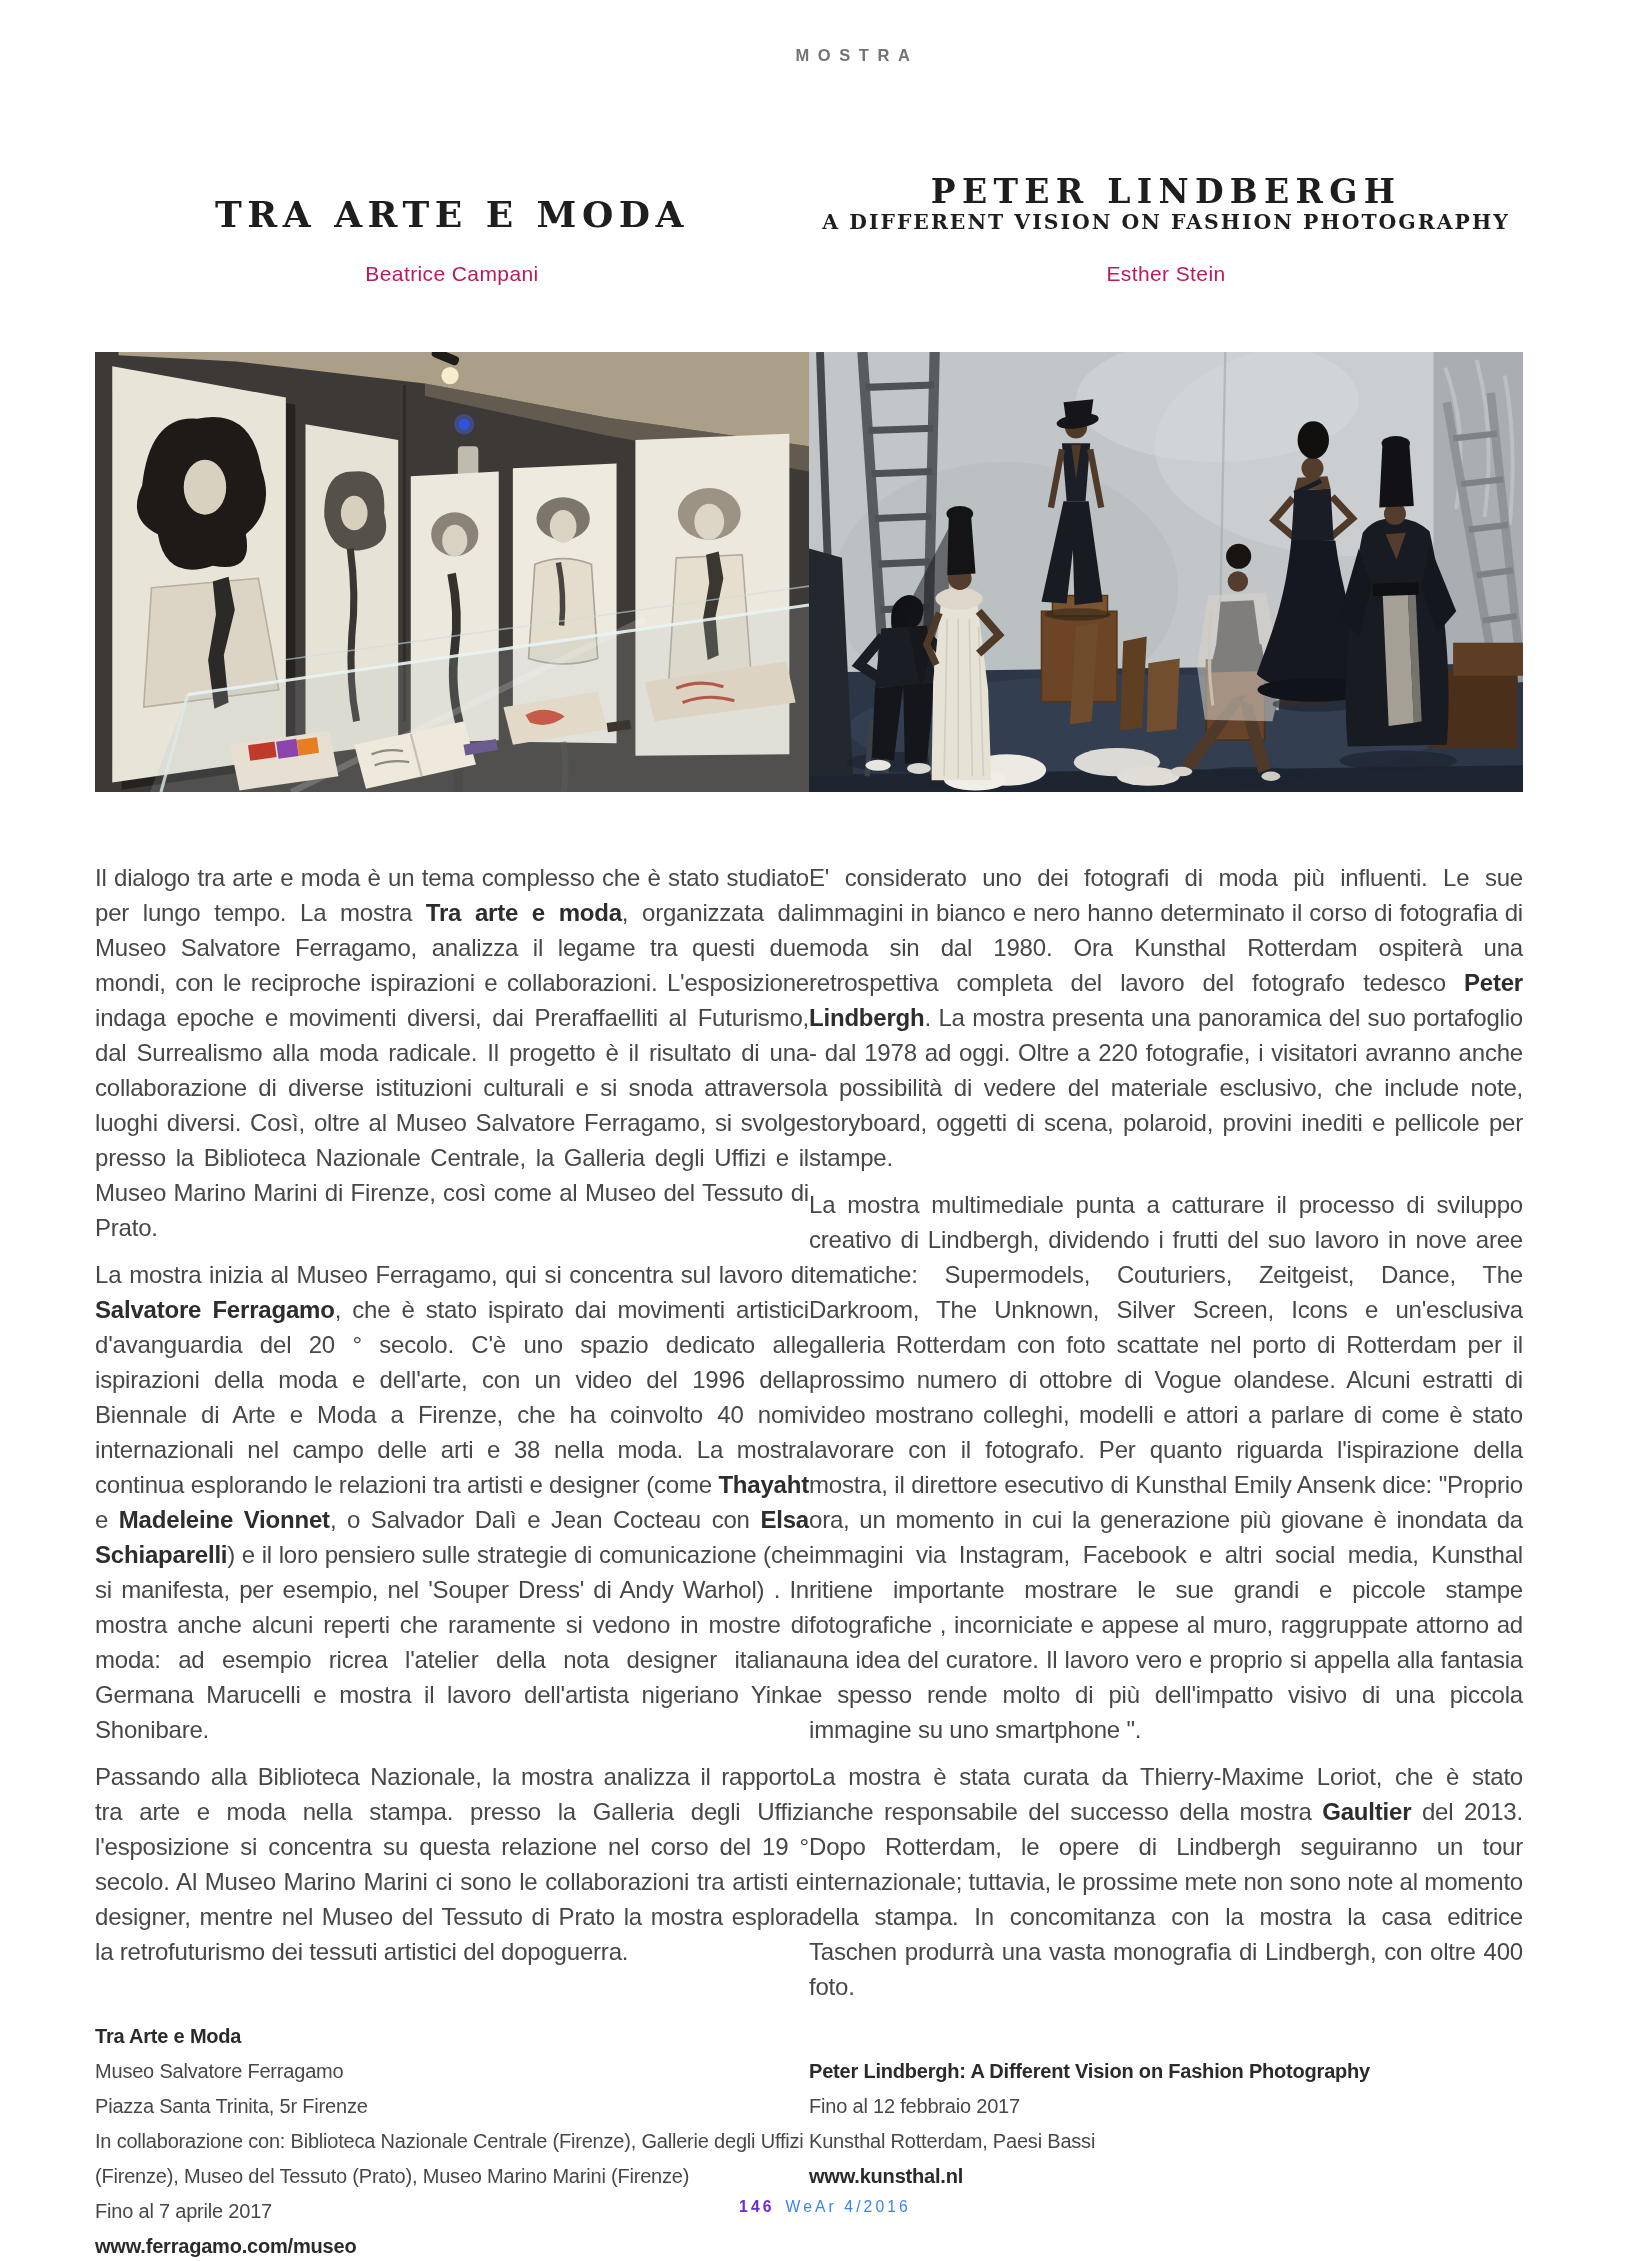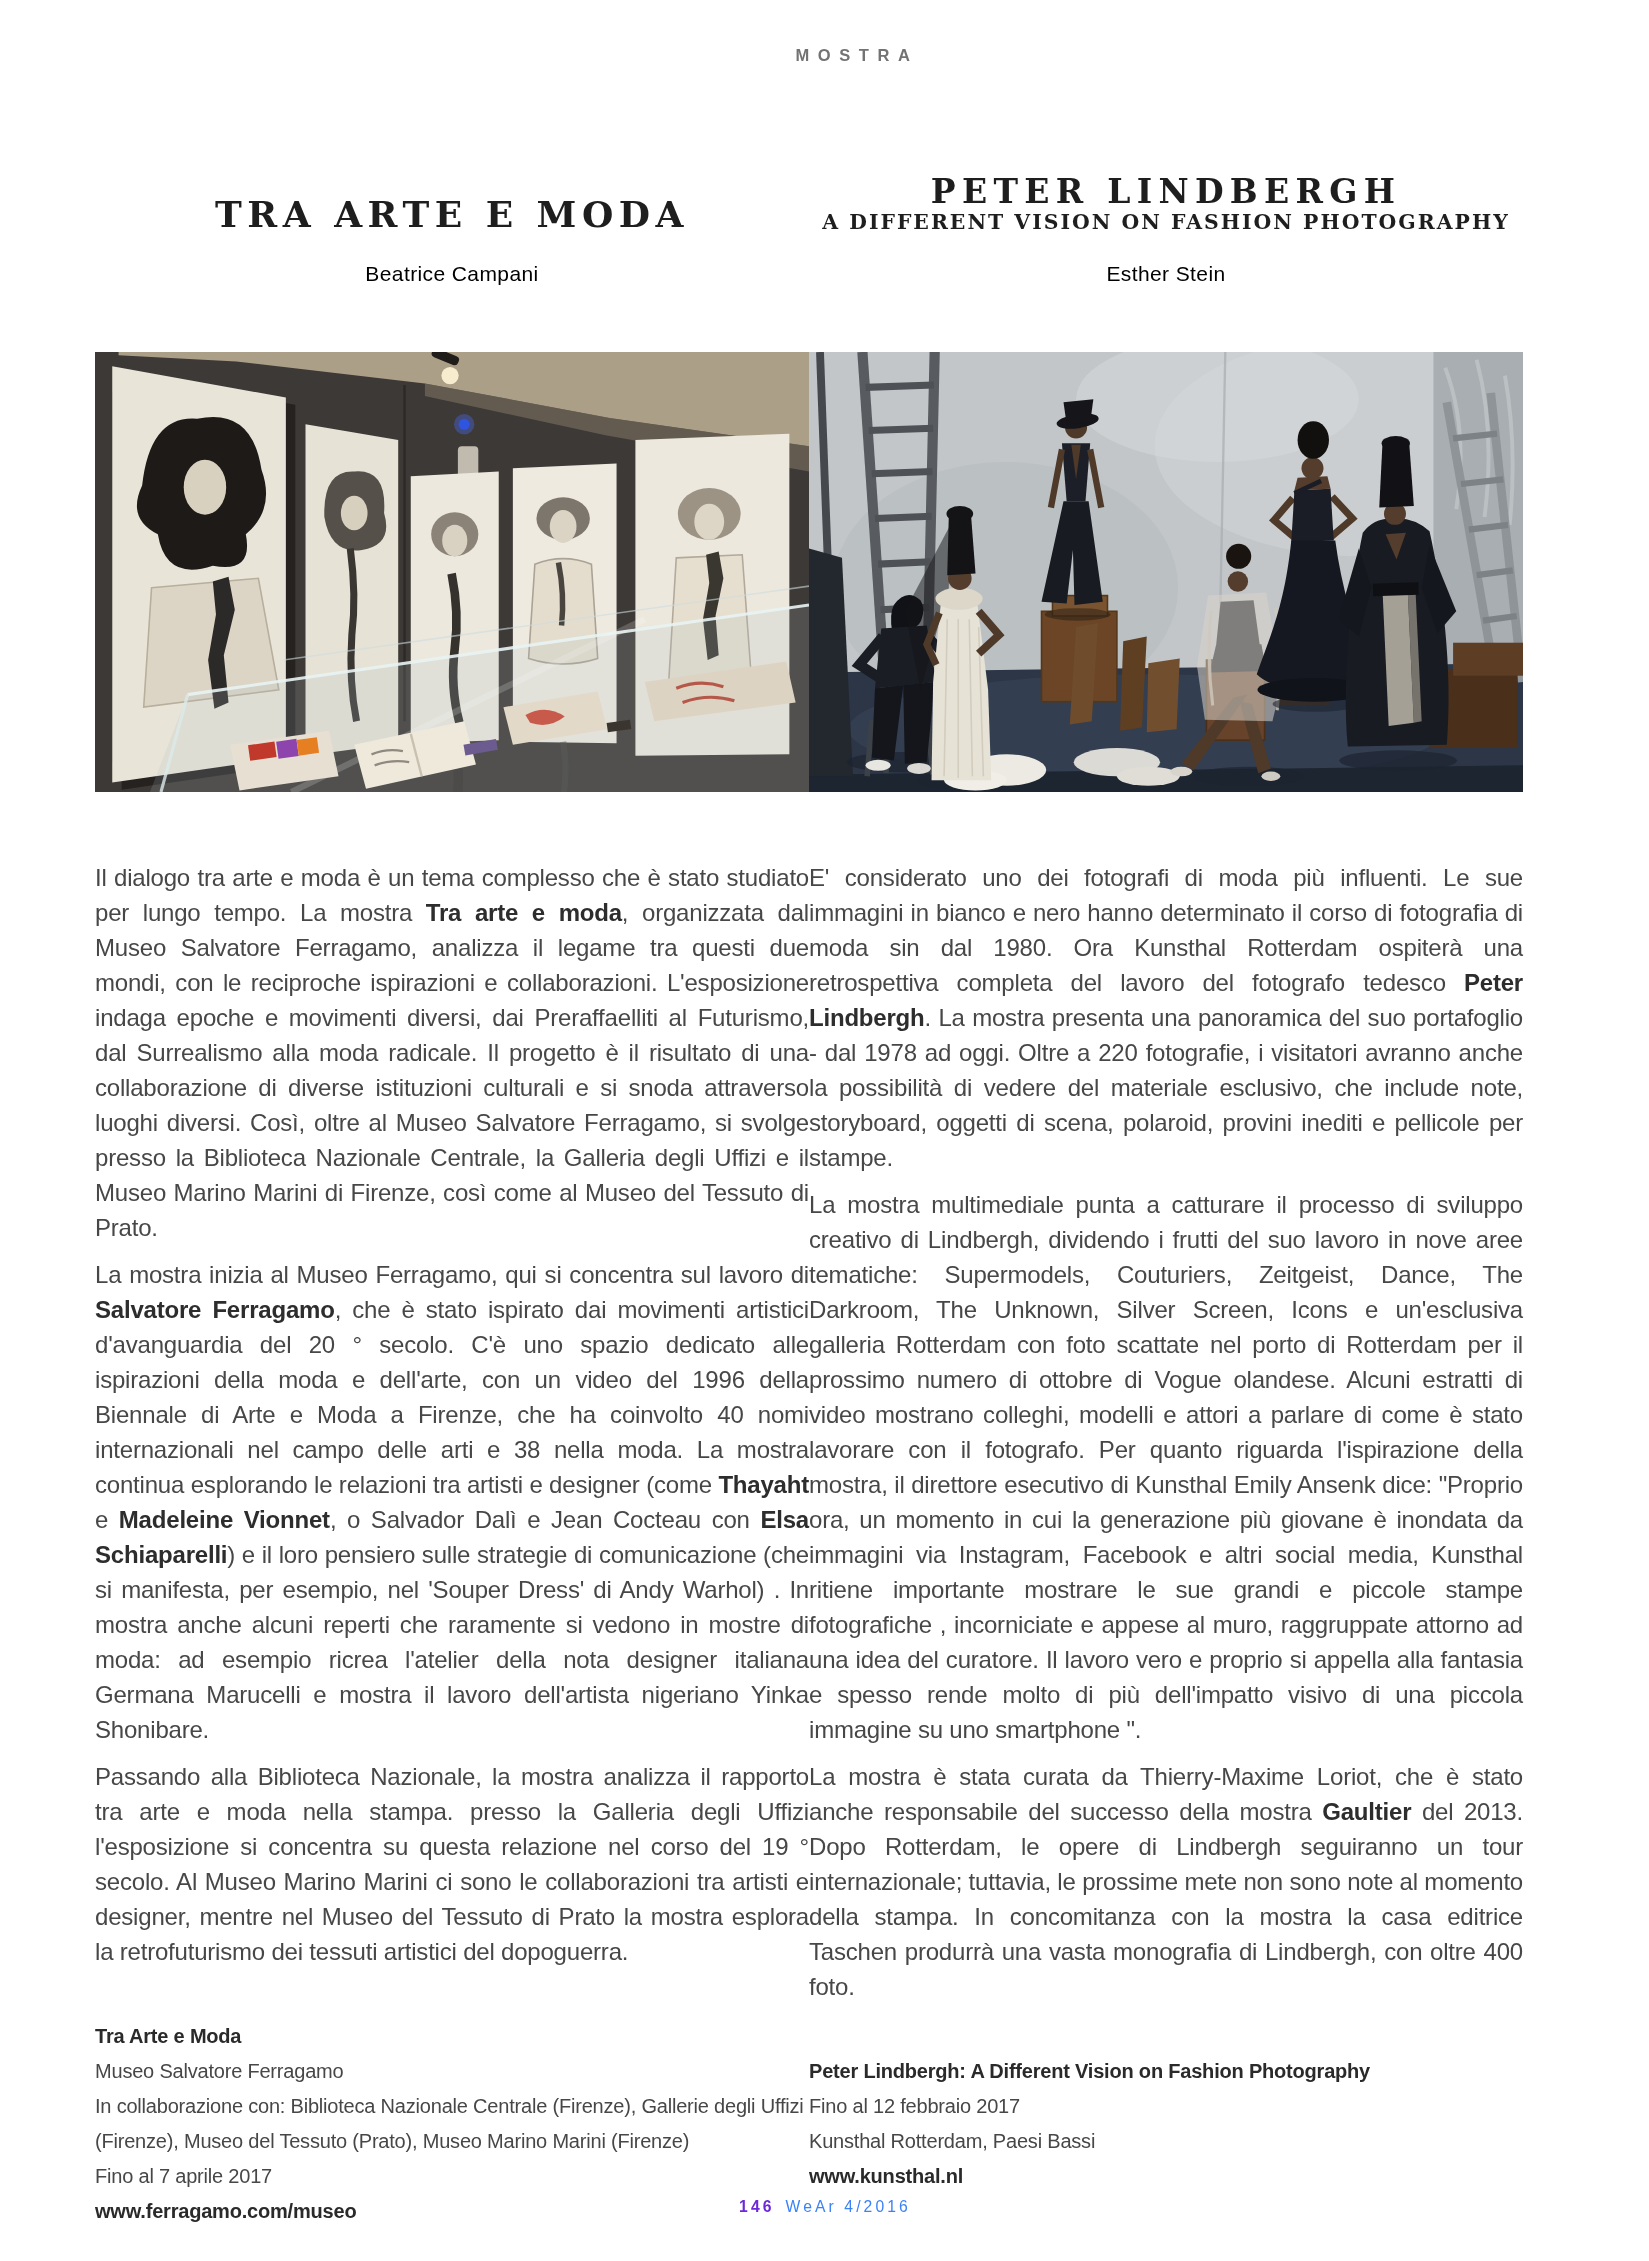--- a/index.html
+++ b/index.html
@@ -22,21 +22,21 @@
   }
   .title{
     font-family:"DejaVu Serif",serif;font-weight:700;color:#1e1e1e;
     font-size:36px;letter-spacing:5.5px;line-height:1.05;
   }
   .title-main{font-size:33px;letter-spacing:6.3px;}
   .subtitle{
     font-family:"DejaVu Serif",serif;font-weight:700;color:#1e1e1e;
     font-size:20.4px;letter-spacing:2px;
   }
-  .author{font-size:21px;color:#000000;margin-top:28px;letter-spacing:0.4px;}
+  .author{font-size:21px;color:#be185d;margin-top:28px;letter-spacing:0.4px;}
   .photo{width:714px;height:440px;display:block;}
   .col-body{margin-top:68px;}
   .para{
     margin:0;font-size:24px;line-height:35px;text-align:justify;
     color:#474747;letter-spacing:-0.2px;
   }
   .para + .para{margin-top:11.8px;}
   .para b{font-weight:700;color:#2d2d2d;}
   .info{margin-top:50px;}
   .info-line{font-size:20px;line-height:35px;color:#474747;letter-spacing:-0.2px;}
@@ -130,20 +130,21 @@
     </svg>
 
     <div class="col-body">
         <p class="para"><span>Il dialogo tra arte e moda è un tema complesso che è stato studiato per lungo tempo. La mostra </span><b>Tra arte e moda</b><span>, organizzata dal Museo Salvatore Ferragamo, analizza il legame tra questi due mondi, con le reciproche ispirazioni e collaborazioni. L'esposizione indaga epoche e movimenti diversi, dai Preraffaelliti al Futurismo, dal Surrealismo alla moda radicale. Il progetto è il risultato di una collaborazione di diverse istituzioni culturali e si snoda attraverso luoghi diversi. Così, oltre al Museo Salvatore Ferragamo, si svolge presso la Biblioteca Nazionale Centrale, la Galleria degli Uffizi e il Museo Marino Marini di Firenze, così come al Museo del Tessuto di Prato.</span></p>
         <p class="para"><span>La mostra inizia al Museo Ferragamo, qui si concentra sul lavoro di </span><b>Salvatore Ferragamo</b><span>, che è stato ispirato dai movimenti artistici d'avanguardia del 20 ° secolo. C'è uno spazio dedicato alle ispirazioni della moda e dell'arte, con un video del 1996 della Biennale di Arte e Moda a Firenze, che ha coinvolto 40 nomi internazionali nel campo delle arti e 38 nella moda. La mostra continua esplorando le relazioni tra artisti e designer (come </span><b>Thayaht</b><span> e </span><b>Madeleine Vionnet</b><span>, o Salvador Dalì e Jean Cocteau con </span><b>Elsa Schiaparelli</b><span>) e il loro pensiero sulle strategie di comunicazione (che si manifesta, per esempio, nel 'Souper Dress' di Andy Warhol) . In mostra anche alcuni reperti che raramente si vedono in mostre di moda: ad esempio ricrea l'atelier della nota designer italiana Germana Marucelli e mostra il lavoro dell'artista nigeriano Yinka Shonibare.</span></p>
         <p class="para"><span>Passando alla Biblioteca Nazionale, la mostra analizza il rapporto tra arte e moda nella stampa. presso la Galleria degli Uffizi l'esposizione si concentra su questa relazione nel corso del 19 ° secolo. Al Museo Marino Marini ci sono le collaborazioni tra artisti e designer, mentre nel Museo del Tessuto di Prato la mostra esplora la retrofuturismo dei tessuti artistici del dopoguerra.</span></p>
       </div>
     <div class="info">
         <div class="info-line"><b>Tra Arte e Moda</b></div>
         <div class="info-line"><span>Museo Salvatore Ferragamo</span></div>
+        <div class="info-line"><span>Piazza Santa Trinita, 5r Firenze</span></div>
         <div class="info-line"><span>In collaborazione con: Biblioteca Nazionale Centrale (Firenze), Gallerie degli Uffizi (Firenze), Museo del Tessuto (Prato), Museo Marino Marini (Firenze)</span></div>
         <div class="info-line"><span>Fino al 7 aprile 2017</span></div>
         <div class="info-line"><b>www.ferragamo.com/museo</b></div>
       </div>
   </div>
 
   <div class="col">
     <div class="col-header">
       <div class="title title-main">PETER LINDBERGH</div>
       <div class="subtitle">A DIFFERENT VISION ON FASHION PHOTOGRAPHY</div>

